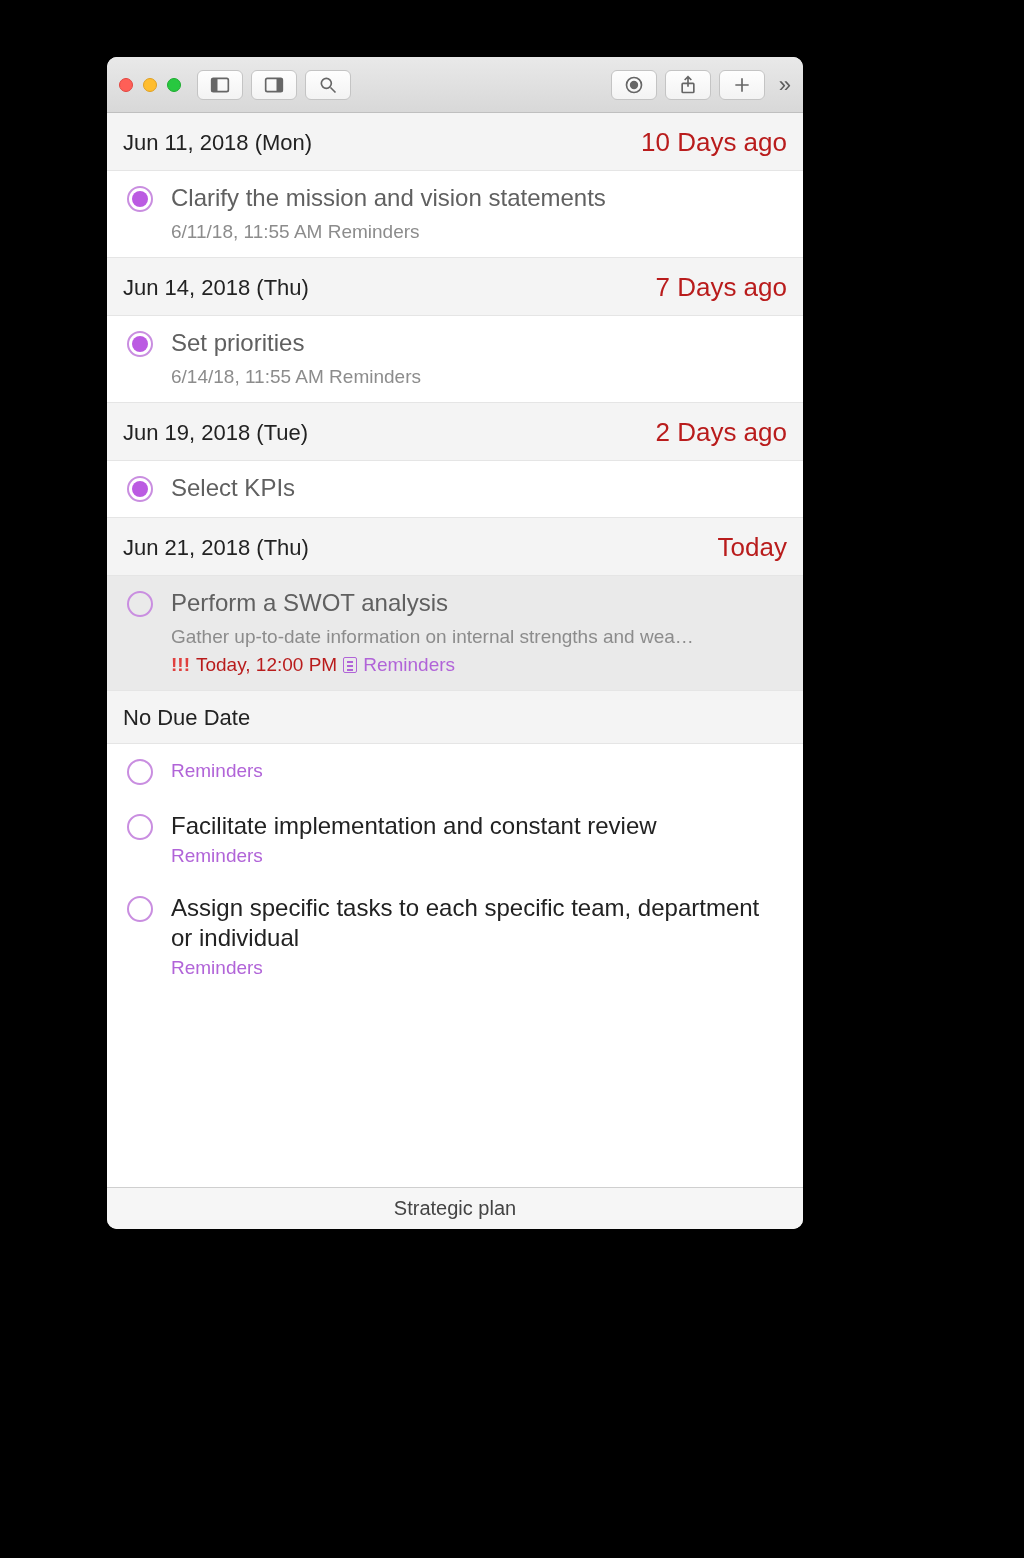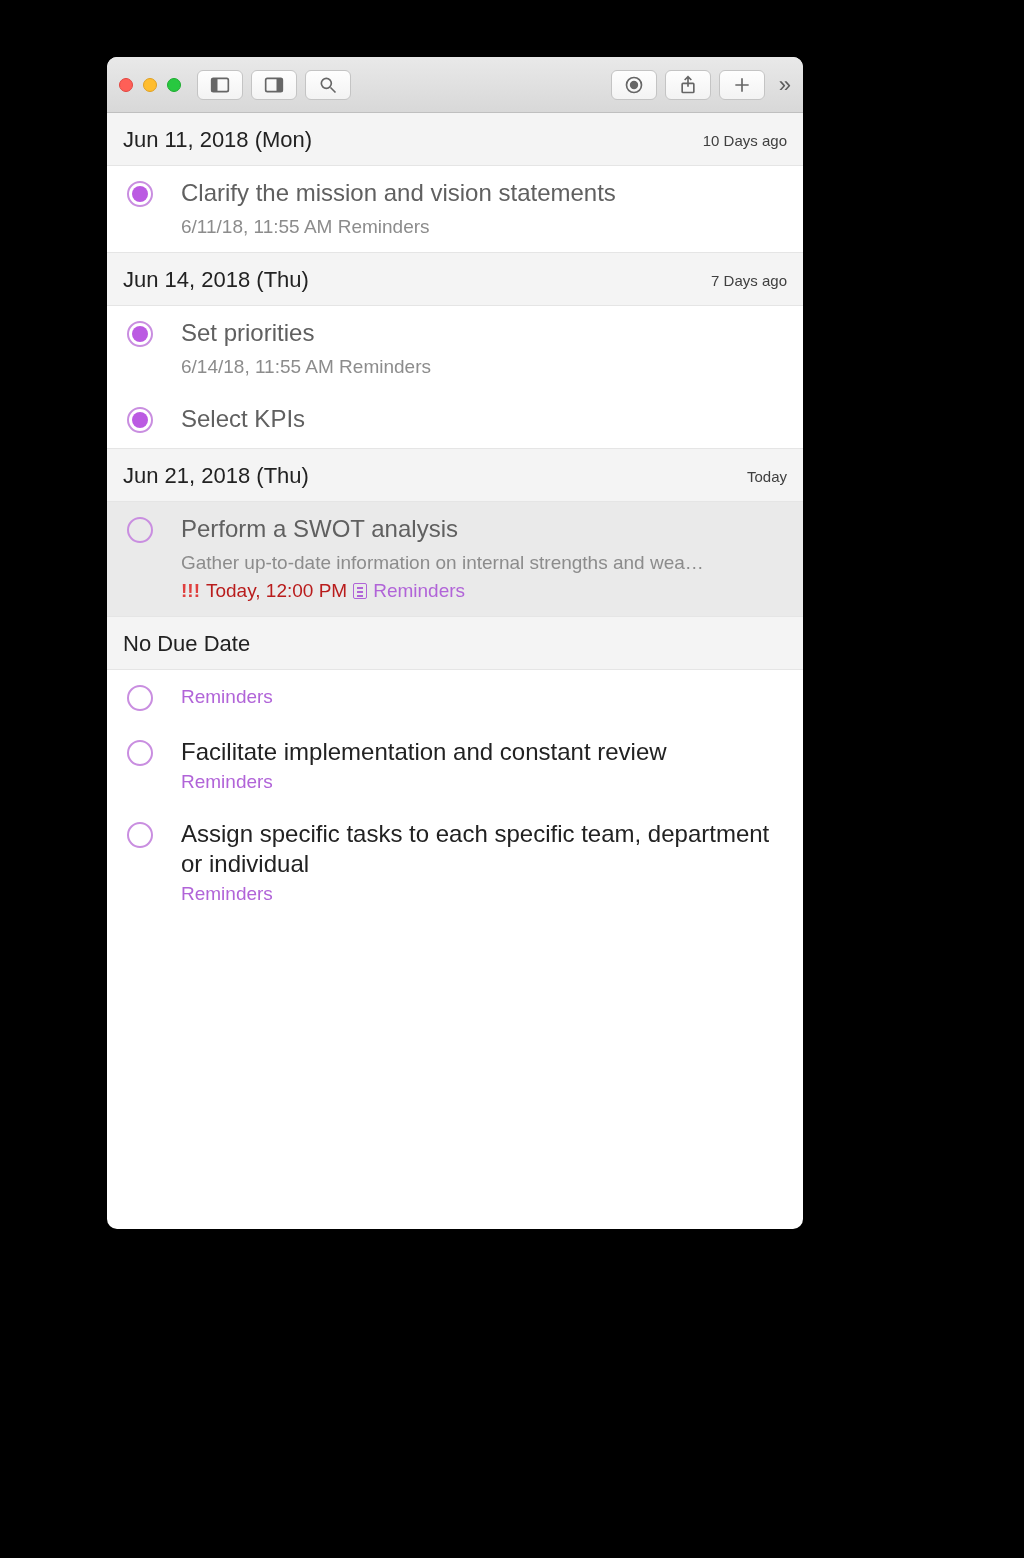--- a/index.html
+++ b/index.html
@@ -58,23 +58,23 @@
   .list { flex:1; overflow:hidden; }
   .section-header {
     display:flex; justify-content:space-between; align-items:center;
     padding: 14px 16px 12px 16px;
     background:#f4f4f4;
     border-top:1px solid #e5e5e5;
     border-bottom:1px solid #e5e5e5;
   }
   .section-header:first-child{ border-top:none; }
   .sh-date { font-size:22px; font-weight:500; color:#222; }
-  .sh-rel { font-size:15px; color:#404040; }
+  .sh-rel { font-size:26px; color:#b91c1c; }
   .task-row {
-    display:flex; gap:28px; padding: 12px 16px 14px 20px;
+    display:flex; gap:18px; padding: 12px 16px 14px 20px;
     background:#fff;
   }
   .task-row.selected { background:#eaeaea; }
   .task-row.cut { overflow:hidden; max-height:47px;}
   .radio {
     flex:0 0 auto; width:26px; height:26px;
     border:2px solid #c98ee0;
     border-radius:50%;
     margin-top:3px;
     display:flex; align-items:center; justify-content:center;
@@ -171,20 +171,24 @@
         <span class="sh-rel">7 Days ago</span>
       </div>
       <div class="task-row">
         <div class="radio filled"></div>
         <div class="task-body">
           <div class="task-title">Set priorities</div>
           <div class="task-sub">6/14/18, 11:55 AM Reminders</div>
         </div>
       </div>
 
+      <div class="section-header">
+        <span class="sh-date">Jun 19, 2018 (Tue)</span>
+        <span class="sh-rel">2 Days ago</span>
+      </div>
       <div class="task-row">
         <div class="radio filled"></div>
         <div class="task-body">
           <div class="task-title">Select KPIs</div>
         </div>
       </div>
 
       <div class="section-header">
         <span class="sh-date">Jun 21, 2018 (Thu)</span>
         <span class="sh-rel">Today</span>
@@ -226,15 +230,18 @@
       <div class="task-row">
         <div class="radio"></div>
         <div class="task-body">
           <div class="task-title dark">Assign specific tasks to each specific team, department or individual</div>
           <div class="list-link">Reminders</div>
         </div>
       </div>
 
 
     </div>
+    <div class="footer">
+      <span>Strategic plan</span>
+    </div>
   </div>
 
 </div>
 
 </body></html>

